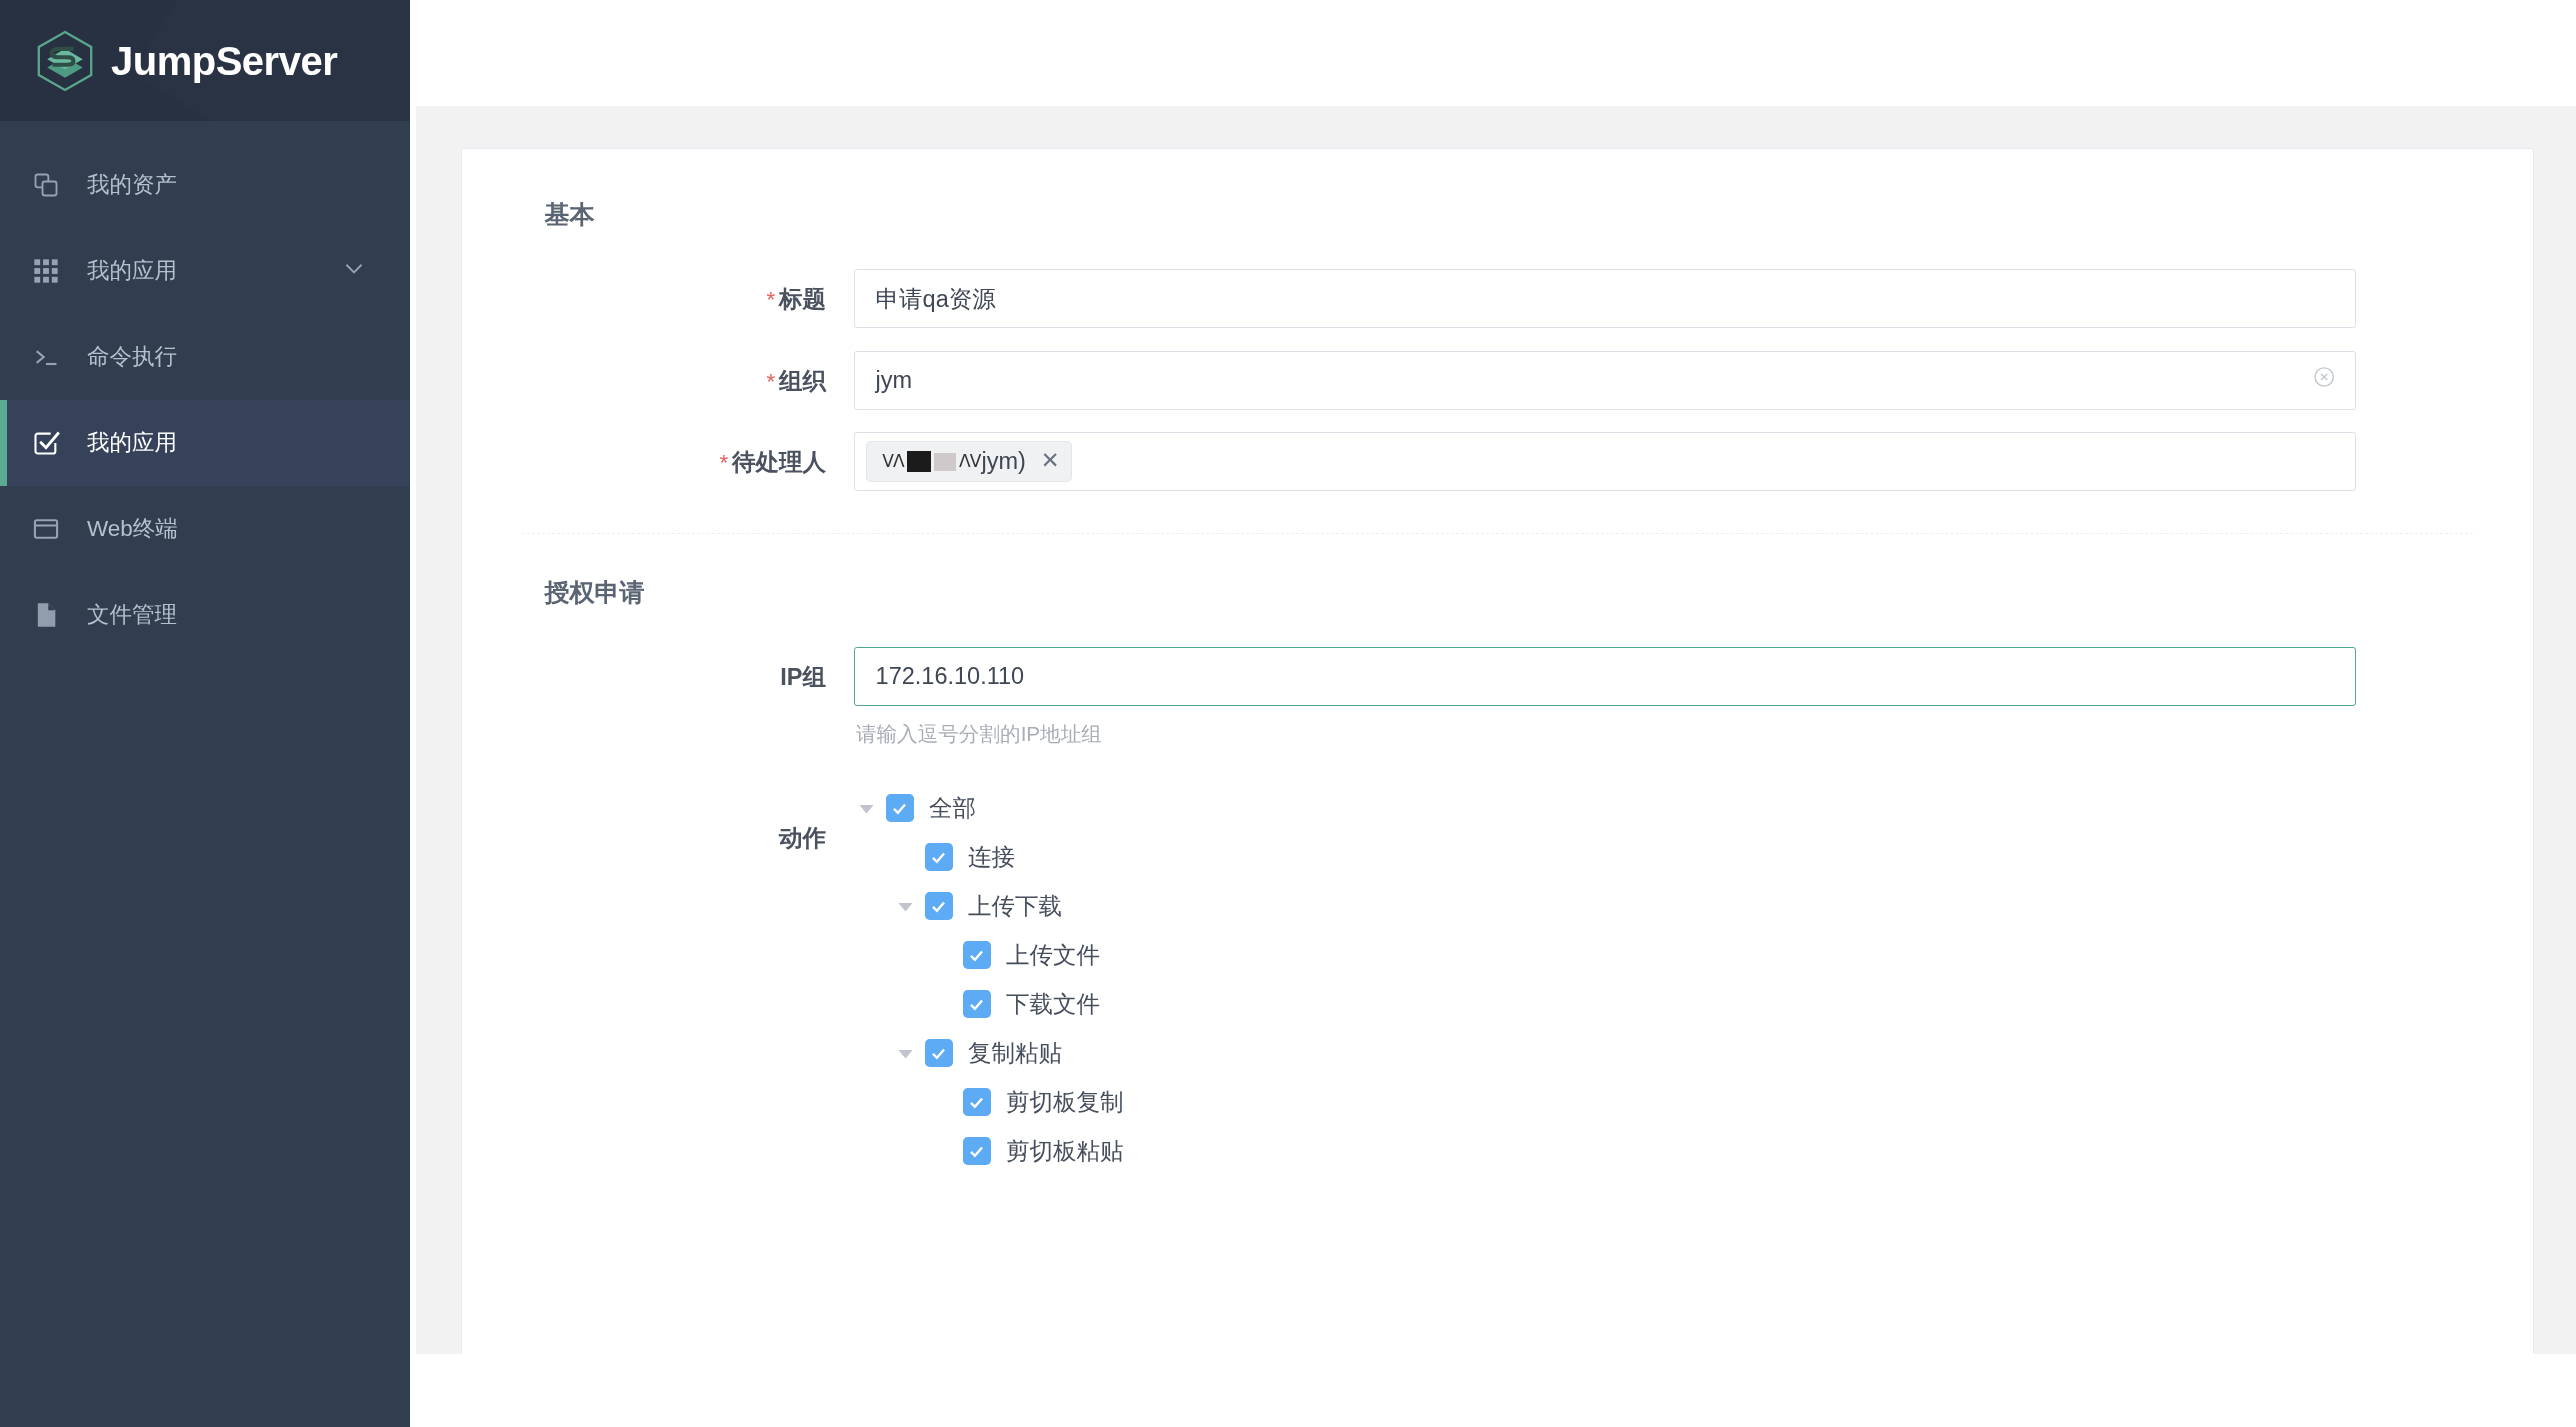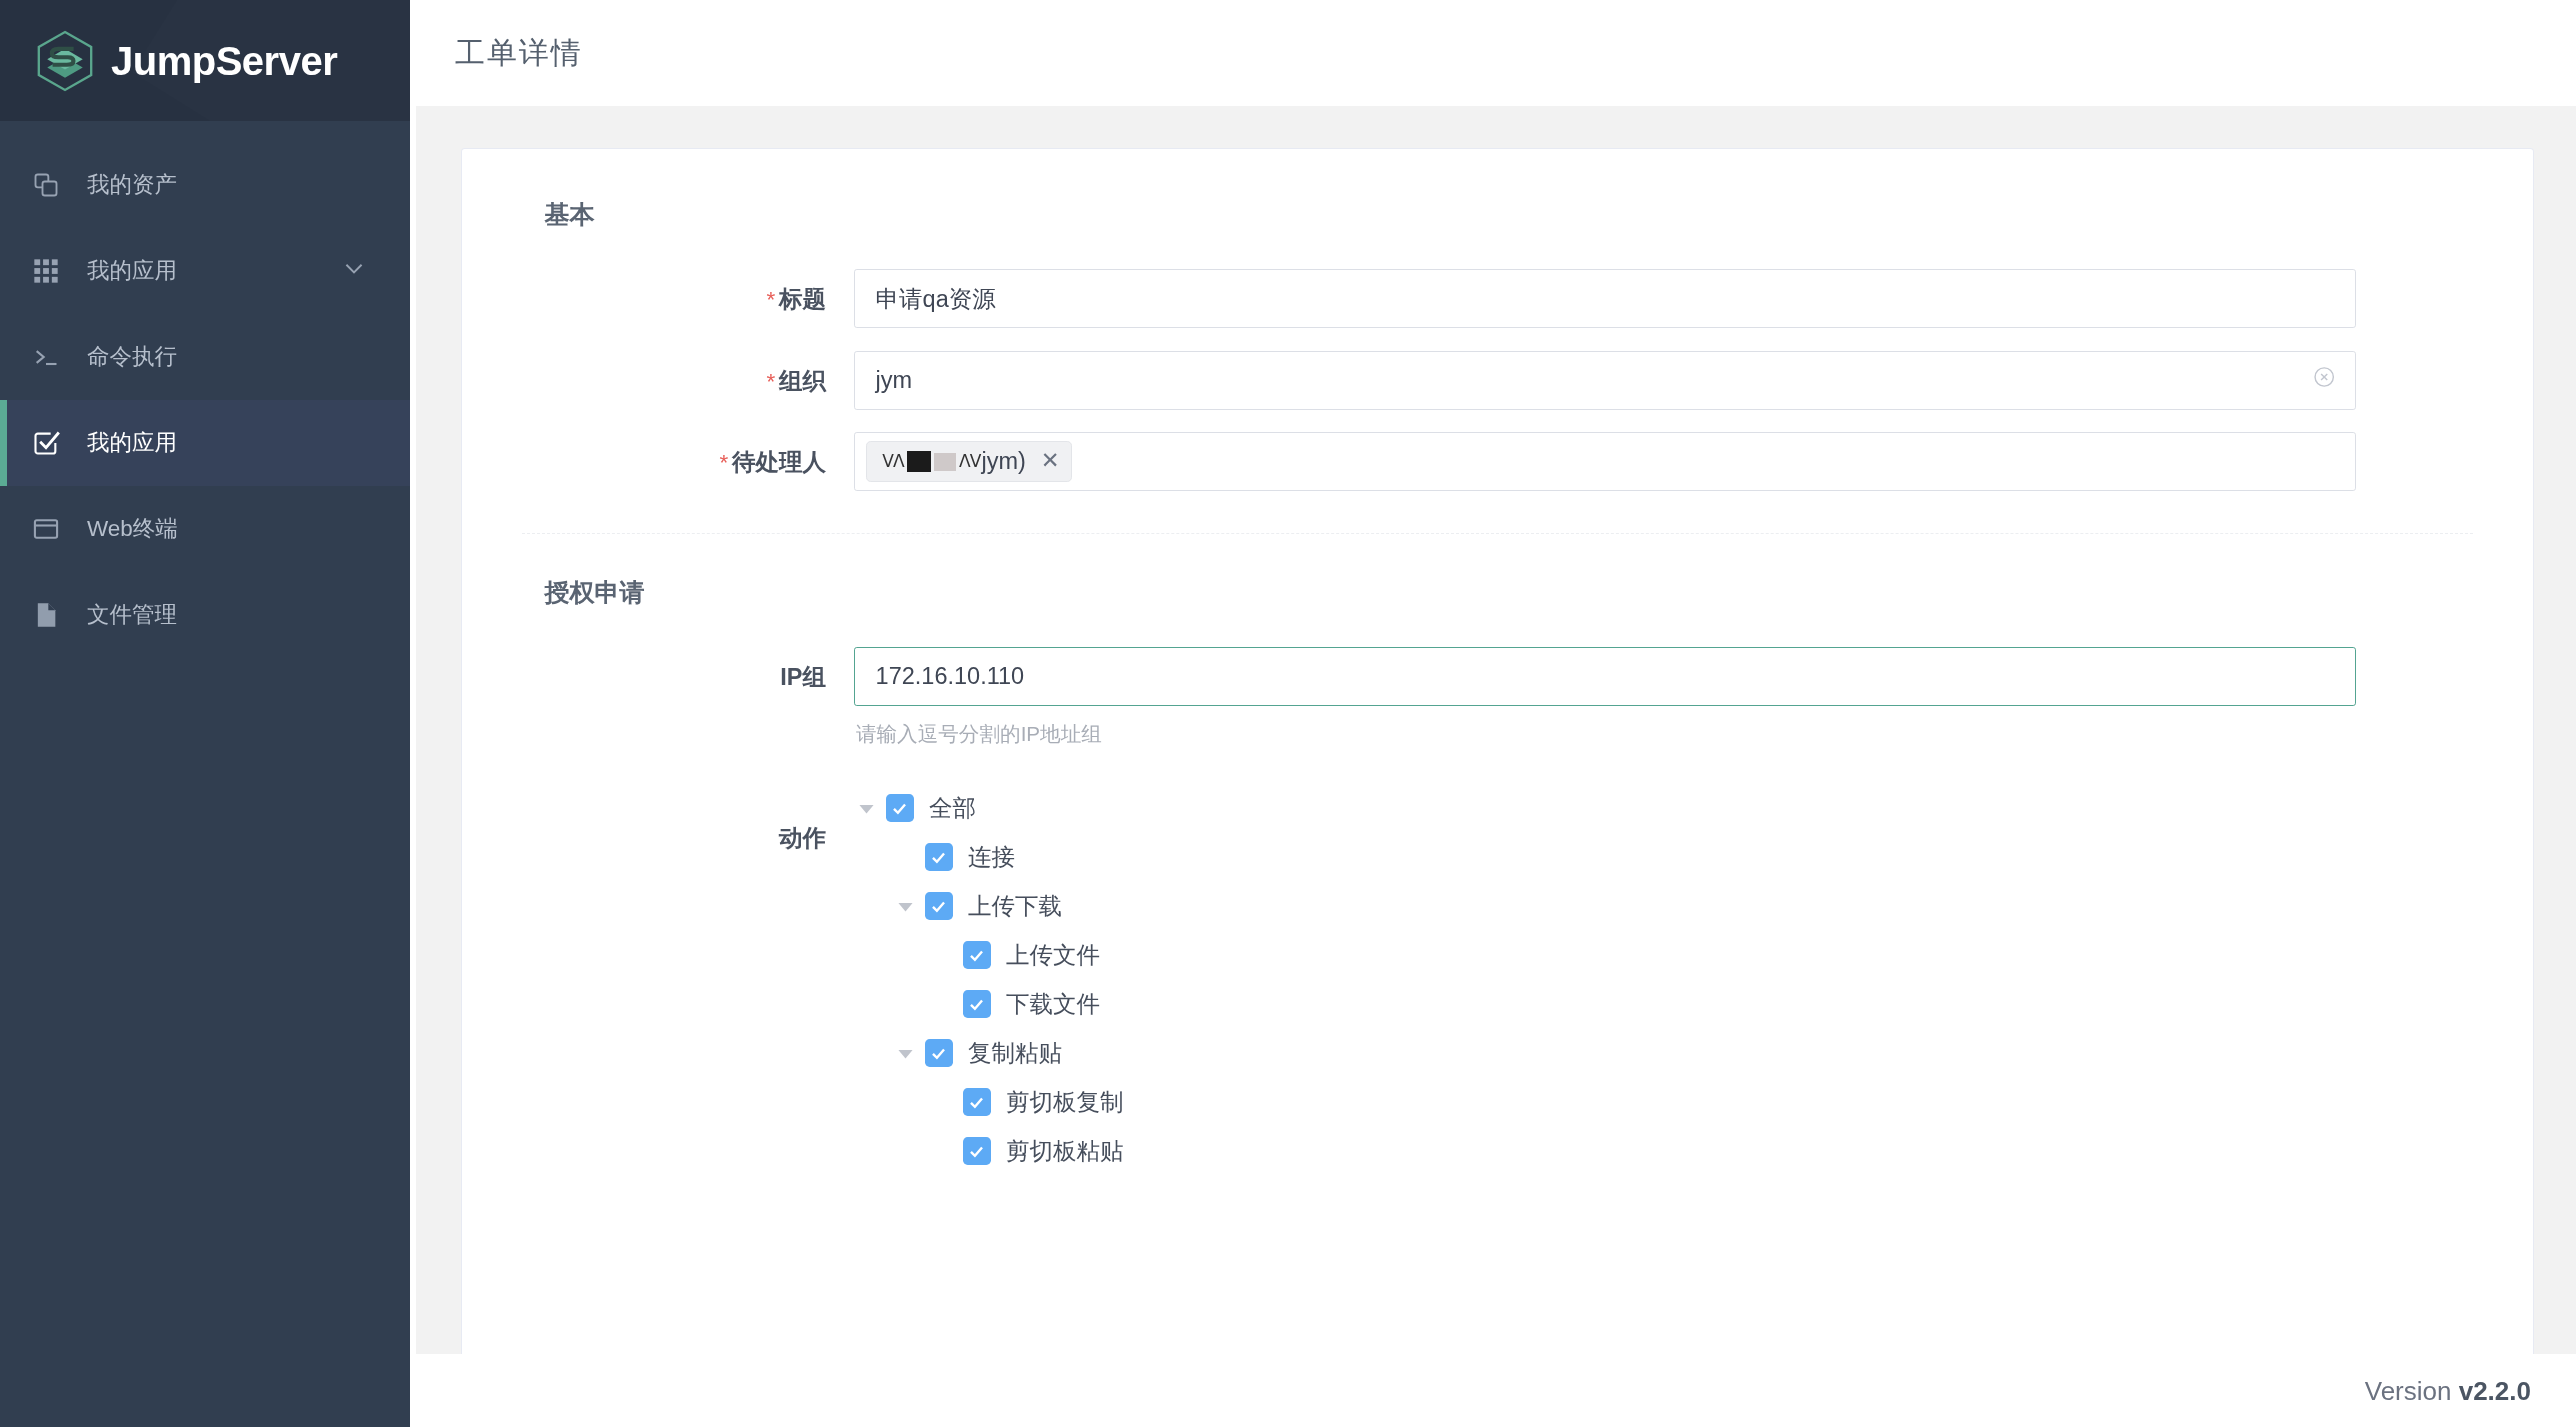--- a/index.html
+++ b/index.html
@@ -333,23 +333,20 @@
             <path d="M5 2h9l6 6v14H5z" opacity="0.95"></path>
             <path d="M14 2l6 6h-6z" fill="#313e50"></path>
           </svg>
         </span>
         <span class="nav-label">文件管理</span>
       </div>
 
     </div>
   </div>
 
-  <div id="topbar">
-    <span id="page-title">工单详情</span>
-  </div>
 
   <div id="content">
     <div id="card">
       <div id="card-inner">
 
         <div class="section-title">基本</div>
 
         <div class="form-row">
           <div class="form-label">
             <span class="req-star">*</span><span>标题</span>
@@ -516,21 +513,15 @@
               </div>
 
             </div>
           </div>
         </div>
 
       </div>
     </div>
   </div>
 
-  <div id="footer">
-    <span id="version">
-      <span>Version</span>
-      <b>v2.2.0</b>
-    </span>
-  </div>
 
 </div>
 
 
 </body></html>

